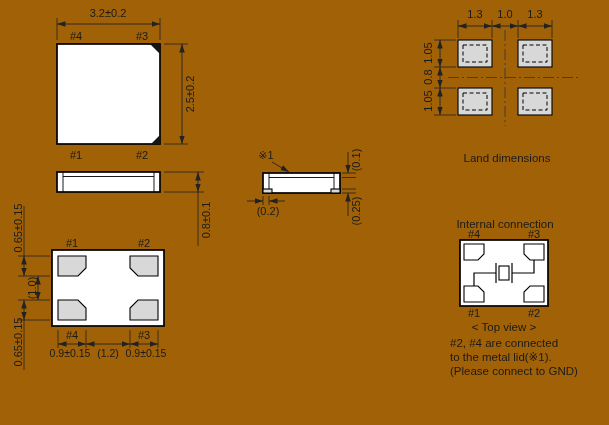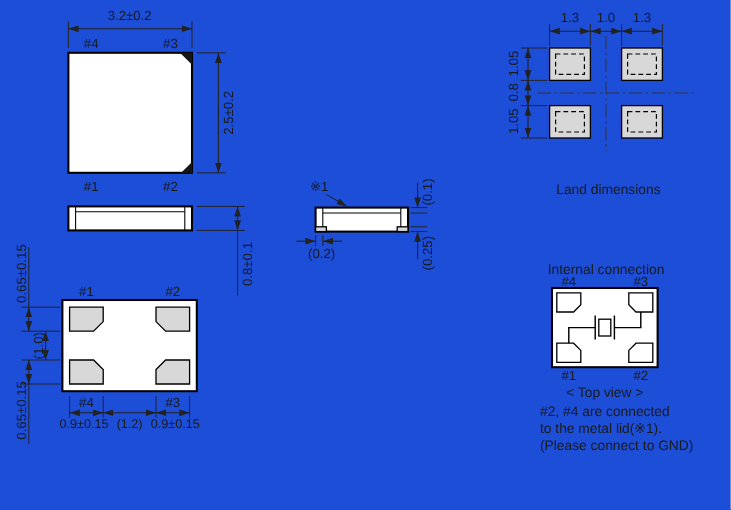--- a/index.html
+++ b/index.html
@@ -1,16 +1,16 @@
 <!DOCTYPE html>
 <html><head>
 <meta charset="utf-8">
 <style>
   html,body{margin:0;padding:0;background:#fff;}
-  .canvas{position:relative;width:609px;height:425px;background:#1d4ed8;overflow:hidden;}
+  .canvas{position:relative;width:609px;height:425px;background:#a16207;overflow:hidden;}
   svg{display:block;}
   svg text{font-family:"Liberation Sans","DejaVu Sans",sans-serif;font-size:11px;fill:#1a1a1a;}
   svg text.sm{font-size:10.5px;}
   svg text.ttl{font-size:11.5px;}
   .outl{fill:#fff;stroke:#000;stroke-width:1.7;}
   .ln{fill:none;stroke:#000;stroke-width:1.2;}
   .thin{fill:none;stroke:#000;stroke-width:0.9;}
   .pad{fill:#d8d8d8;stroke:#000;stroke-width:1.1;}
   .wpad{fill:#fff;stroke:#000;stroke-width:1.1;}
   .dim{fill:none;stroke:#222;stroke-width:0.9;}

